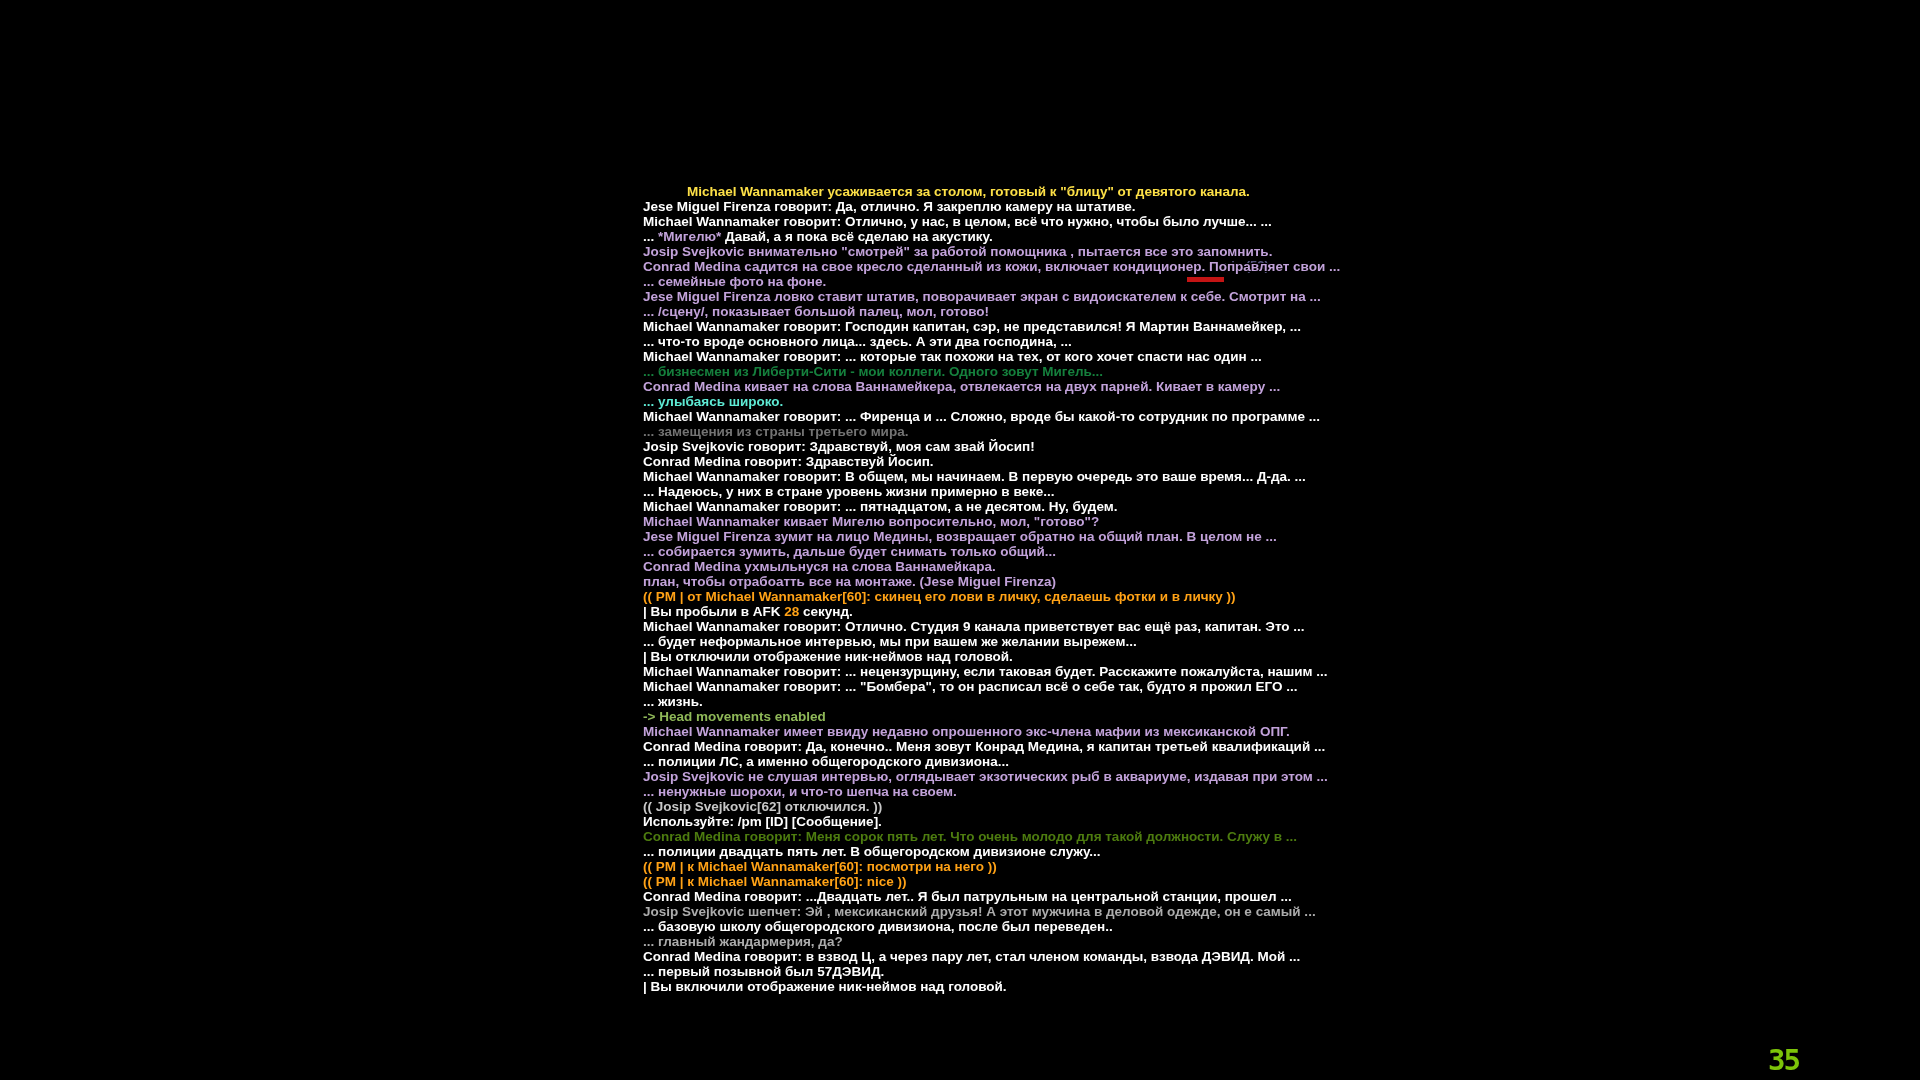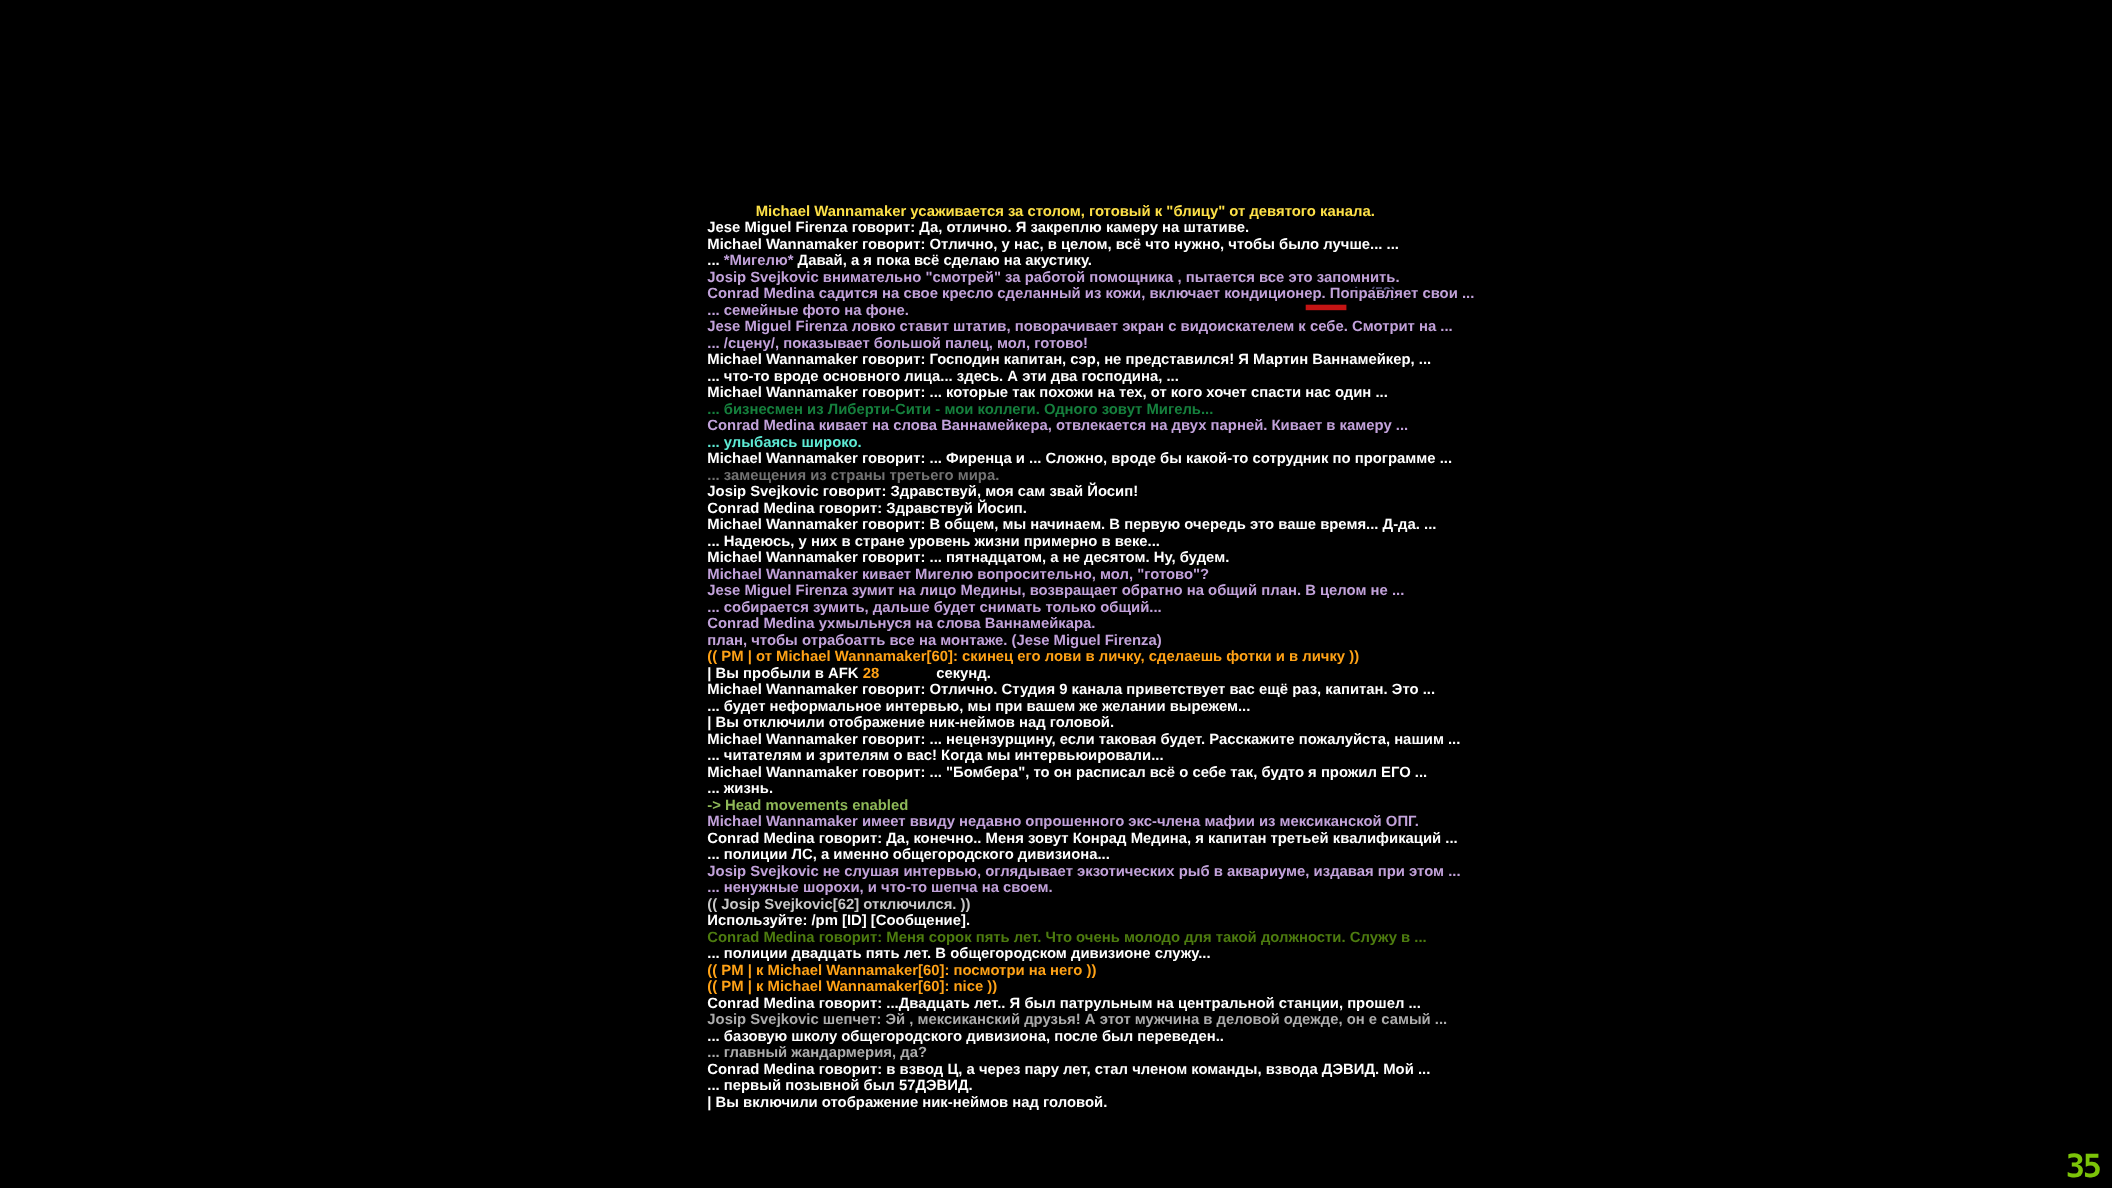--- a/index.html
+++ b/index.html
@@ -49,21 +49,21 @@
     position: absolute;
     left: 1187px;
     top: 277px;
     width: 37px;
     height: 5px;
     z-index: 0;
   }
   #chat-log { z-index: 2; }
   #fps-counter {
     position: absolute;
-    left: 1878px;
+    left: 1768px;
     top: 1045px;
     font-family: "DejaVu Sans Mono", monospace;
     font-size: 29px;
     font-weight: bold;
     letter-spacing: -2px;
     line-height: 30px;
   }
 </style>
 </head>
 <body>
@@ -96,26 +96,25 @@
       <div class="chat-line"><span style="color: rgb(255, 255, 255);">Conrad Medina говорит: Здравствуй Йосип.</span></div>
       <div class="chat-line"><span style="color: rgb(255, 255, 255);">Michael Wannamaker говорит: В общем, мы начинаем. В первую очередь это ваше время... Д-да. ...</span></div>
       <div class="chat-line"><span style="color: rgb(255, 255, 255);">... Надеюсь, у них в стране уровень жизни примерно в веке...</span></div>
       <div class="chat-line"><span style="color: rgb(255, 255, 255);">Michael Wannamaker говорит: ... пятнадцатом, а не десятом. Ну, будем.</span></div>
       <div class="chat-line"><span style="color: rgb(194, 162, 218);">Michael Wannamaker кивает Мигелю вопросительно, мол, "готово"?</span></div>
       <div class="chat-line"><span style="color: rgb(194, 162, 218);">Jese Miguel Firenza зумит на лицо Медины, возвращает обратно на общий план. В целом не ...</span></div>
       <div class="chat-line"><span style="color: rgb(194, 162, 218);">... собирается зумить, дальше будет снимать только общий...</span></div>
       <div class="chat-line"><span style="color: rgb(194, 162, 218);">Conrad Medina ухмыльнуся на слова Ваннамейкара.</span></div>
       <div class="chat-line"><span style="color: rgb(194, 162, 218);">план, чтобы отрабоатть все на монтаже. (Jese Miguel Firenza)</span></div>
       <div class="chat-line"><span style="color: rgb(255, 162, 22);">(( PM | от Michael Wannamaker[60]: скинец его лови в личку, сделаешь фотки и в личку ))</span></div>
-      <div class="chat-line"><span style="color: rgb(255, 255, 255);">| Вы пробыли в AFK </span><span style="color: rgb(255, 162, 22);">28</span><span style="color: rgb(255, 255, 255); padding-left: 48px;"> секунд.</span></div>
+      <div class="chat-line"><span style="color: rgb(255, 255, 255);">| Вы пробыли в AFK </span><span style="color: rgb(255, 162, 22);">28</span><span style="color: rgb(255, 255, 255);"> секунд.</span></div>
       <div class="chat-line"><span style="color: rgb(255, 255, 255);">Michael Wannamaker говорит: Отлично. Студия 9 канала приветствует вас ещё раз, капитан. Это ...</span></div>
       <div class="chat-line"><span style="color: rgb(255, 255, 255);">... будет неформальное интервью, мы при вашем же желании вырежем...</span></div>
       <div class="chat-line"><span style="color: rgb(255, 255, 255);">| Вы отключили отображение ник-неймов над головой.</span></div>
       <div class="chat-line"><span style="color: rgb(255, 255, 255);">Michael Wannamaker говорит: ... нецензурщину, если таковая будет. Расскажите пожалуйста, нашим ...</span></div>
-      <div class="chat-line"><span style="color: rgb(255, 255, 255);">... читателям и зрителям о вас! Когда мы интервьюировали...</span></div>
       <div class="chat-line"><span style="color: rgb(255, 255, 255);">Michael Wannamaker говорит: ... "Бомбера", то он расписал всё о себе так, будто я прожил ЕГО ...</span></div>
       <div class="chat-line"><span style="color: rgb(255, 255, 255);">... жизнь.</span></div>
       <div class="chat-line"><span style="color: rgb(143, 184, 88);">-&gt; Head movements enabled</span></div>
       <div class="chat-line"><span style="color: rgb(194, 162, 218);">Michael Wannamaker имеет ввиду недавно опрошенного экс-члена мафии из мексиканской ОПГ.</span></div>
       <div class="chat-line"><span style="color: rgb(255, 255, 255);">Conrad Medina говорит: Да, конечно.. Меня зовут Конрад Медина, я капитан третьей квалификаций ...</span></div>
       <div class="chat-line"><span style="color: rgb(255, 255, 255);">... полиции ЛС, а именно общегородского дивизиона...</span></div>
       <div class="chat-line"><span style="color: rgb(194, 162, 218);">Josip Svejkovic не слушая интервью, оглядывает экзотических рыб в аквариуме, издавая при этом ...</span></div>
       <div class="chat-line"><span style="color: rgb(194, 162, 218);">... ненужные шорохи, и что-то шепча на своем.</span></div>
       <div class="chat-line"><span style="color: rgb(200, 200, 200);">(( Josip Svejkovic[62] отключился. ))</span></div>
       <div class="chat-line"><span style="color: rgb(255, 255, 255);">Используйте: /pm [ID] [Сообщение].</span></div>

